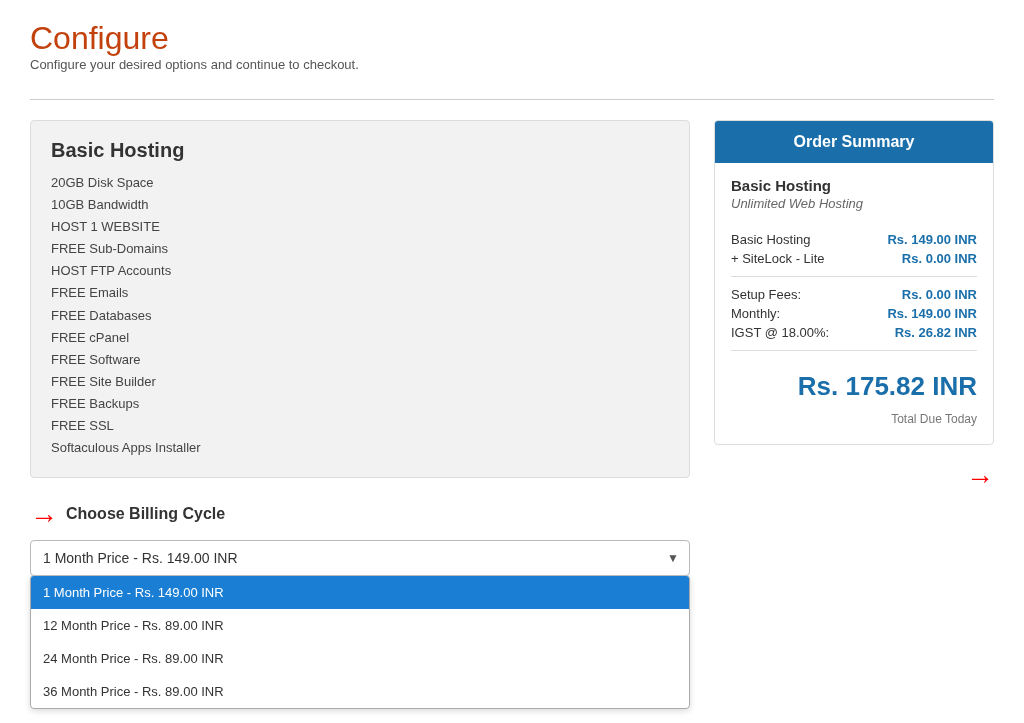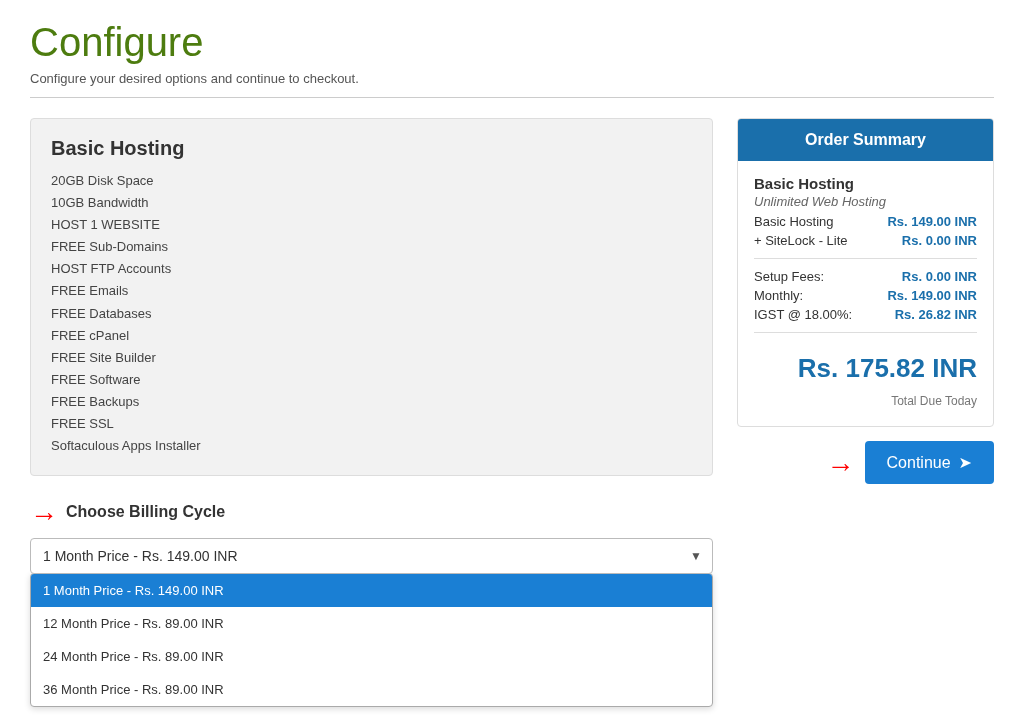--- a/index.html
+++ b/index.html
@@ -4,45 +4,44 @@
   <style>
     * { box-sizing: border-box; margin: 0; padding: 0; }
     body {
       font-family: Arial, sans-serif;
       background: #fff;
       color: #333;
       font-size: 14px;
       padding: 20px 30px;
     }
     h1.page-title {
-      font-size: 40px;
+      font-size: 32px;
       font-weight: 400;
-      color: #4d7c0f;
-      margin-bottom: 6px;
+      color: #c2410c;
     }
     .subtitle {
       color: #555;
-      margin-bottom: 11px;
+      margin-bottom: 27px;
       font-size: 13px;
     }
     hr.divider {
       border: none;
       border-top: 1px solid #ccc;
       margin-bottom: 20px;
     }
     .main-layout {
       display: flex;
       gap: 24px;
       align-items: flex-start;
     }
     .left-col {
       flex: 1;
     }
     .right-col {
-      width: 257px;
+      width: 280px;
       flex-shrink: 0;
     }
     
     .product-box {
       background: #f2f2f2;
       border: 1px solid #ddd;
       border-radius: 4px;
       padding: 18px 20px;
       margin-bottom: 20px;
     }
@@ -138,21 +137,21 @@
     .order-product-name {
       font-size: 15px;
       font-weight: bold;
       color: #333;
       margin-bottom: 2px;
     }
     .order-product-sub {
       font-size: 13px;
       color: #666;
       font-style: italic;
-      margin-bottom: 5px;
+      margin-bottom: 21px;
     }
     .order-line {
       display: flex;
       justify-content: space-between;
       font-size: 13px;
       color: #333;
       margin-bottom: 4px;
     }
     .order-line .amount {
       color: #1a6fab;
@@ -221,22 +220,22 @@
       <h2>Basic Hosting</h2>
       <ul id="features-list">
       <li>20GB Disk Space</li>
           <li>10GB Bandwidth</li>
           <li>HOST 1 WEBSITE</li>
           <li>FREE Sub-Domains</li>
           <li>HOST FTP Accounts</li>
           <li>FREE Emails</li>
           <li>FREE Databases</li>
           <li>FREE cPanel</li>
+          <li>FREE Software</li>
           <li>FREE Site Builder</li>
-          <li>FREE Software</li>
           <li>FREE Backups</li>
           <li>FREE SSL</li>
           <li>Softaculous Apps Installer</li>
         </ul>
     </div>
 
     <div class="billing-section">
       <h3>
         <span style="color:red; font-size:28px;">→</span>
         <span>Choose Billing Cycle</span>
@@ -296,20 +295,16 @@
 
         <div class="order-total-section">
           <div class="order-total-amount">Rs. 175.82 INR</div>
           <div class="order-total-label">Total Due Today</div>
         </div>
       </div>
     </div>
 
     <div class="continue-wrapper">
       <span class="continue-arrow-indicator" style="color:red; font-size:28px;">→</span>
-      <button class="continue-btn">
-        <span>Continue</span>
-        <span>➤</span>
-      </button>
     </div>
 
   </div>
 </div>
 
 </body></html>

